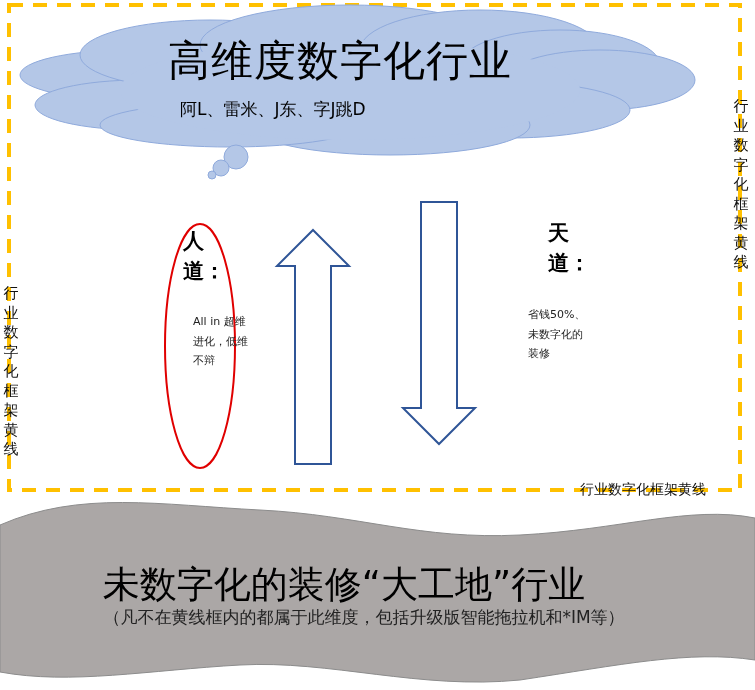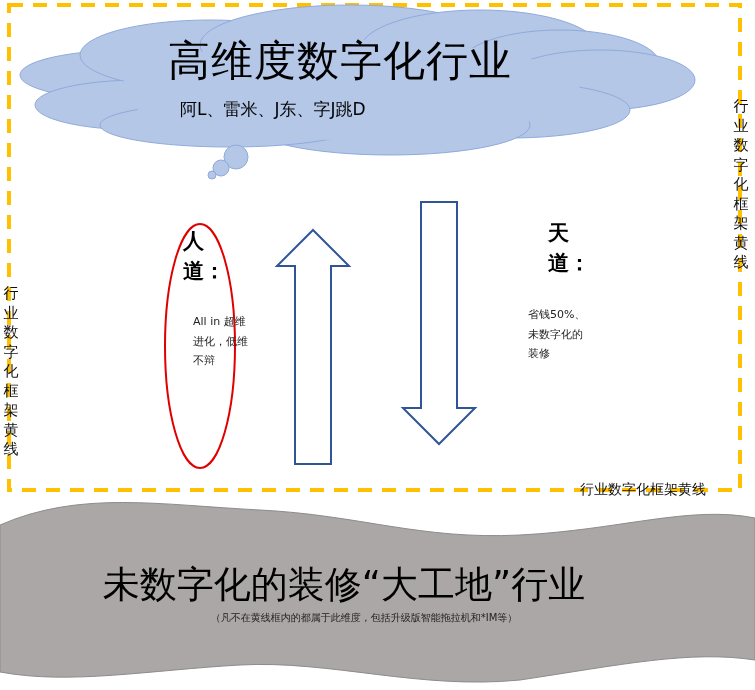--- a/index.html
+++ b/index.html
@@ -13,21 +13,21 @@
   .vert-left { left:2px; top:284px; }
   .vert-right { left:732px; top:97px; }
   .h-label { left:580px; top:480px; font-size:14px; line-height:18px; color:#111; }
   .head-bold { font-weight:bold; font-size:21px; line-height:30px; width:40px; }
   .renDao { left:183px; top:228px;font-family:Liberation Mono, monospace; }
   .tianDao { left:548px; top:218px; }
   .body-txt { font-size:11px; line-height:19.5px; width:60px; color:#222;margin-left:10px; }
   .renBody { left:183px; top:312px; }
   .tianBody { left:518px; top:305px; }
   .bottom-title { left:0; top:562px; width:642px; text-align:center; font-size:37px; line-height:46px;margin-left:23px; }
-  .bottom-sub { left:0; top:610px; width:728px; text-align:center; font-size:10px; line-height:15px; color:#222; }
+  .bottom-sub { left:0; top:610px; width:728px; text-align:center; font-size:17px; line-height:15px; color:#222; }
 </style>
 </head>
 <body>
 
 <svg class="layer" width="755" height="690" viewBox="0 0 755 690">
 
   <rect x="9" y="5" width="352" height="0" fill="none"></rect>
   <path d="M9 5 L740 5 L740 490 L9 490 Z" fill="none" stroke="#FFC000" stroke-width="4" stroke-dasharray="14 10"></path>
 
   <g fill="#B4C7E7" stroke="#8FAADC" stroke-width="1">

